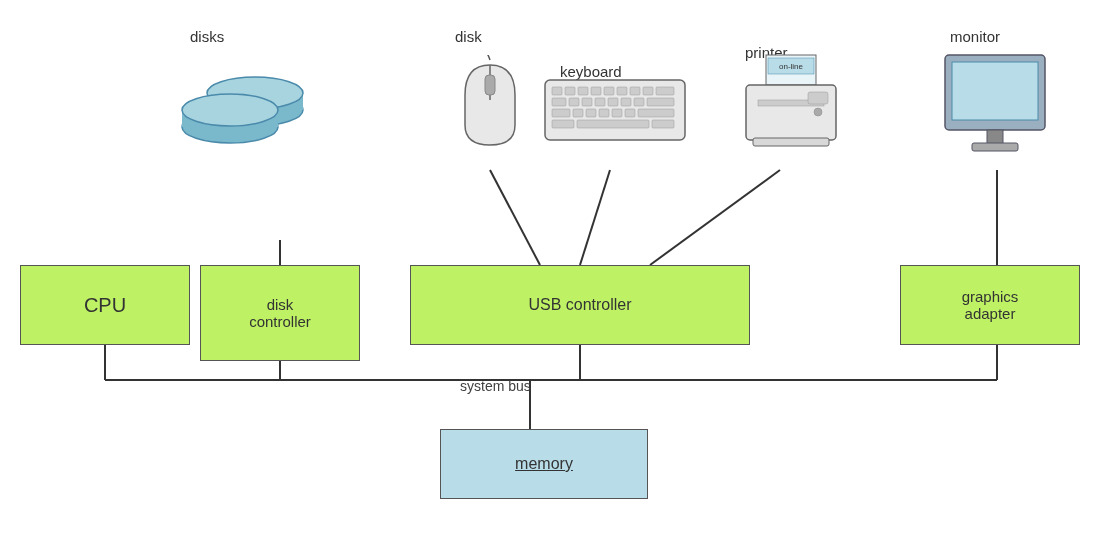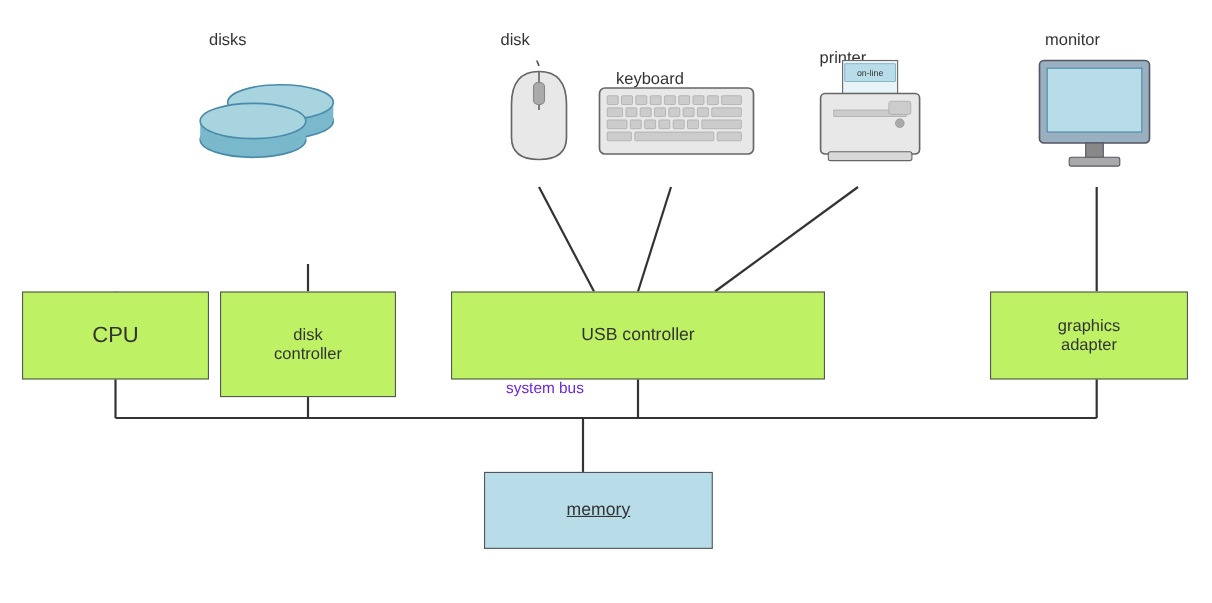--- a/index.html
+++ b/index.html
@@ -194,19 +194,19 @@
 
   <div class="box" style="left:410px; top:265px; width:340px; height:80px; font-size:16px;">
     <span>USB controller</span>
   </div>
 
   <div class="box" style="left:900px; top:265px; width:180px; height:80px; font-size:15px;">
     <span style="white-space:pre-line;">graphics
 adapter</span>
   </div>
 
-  <div class="label" style="top:344px; left:460px; width:120px; font-size:14px; color:#6d28d9;">system bus</div>
+  <div class="label" style="top:378px; left:460px; width:120px; font-size:14px; color:#404040;">system bus</div>
 
   <div class="box box-blue" style="left:440px; top:429px; width:208px; height:70px; font-size:16px;text-decoration:underline;">
     <span>memory</span>
   </div>
 
 </div>
 
 </body></html>

